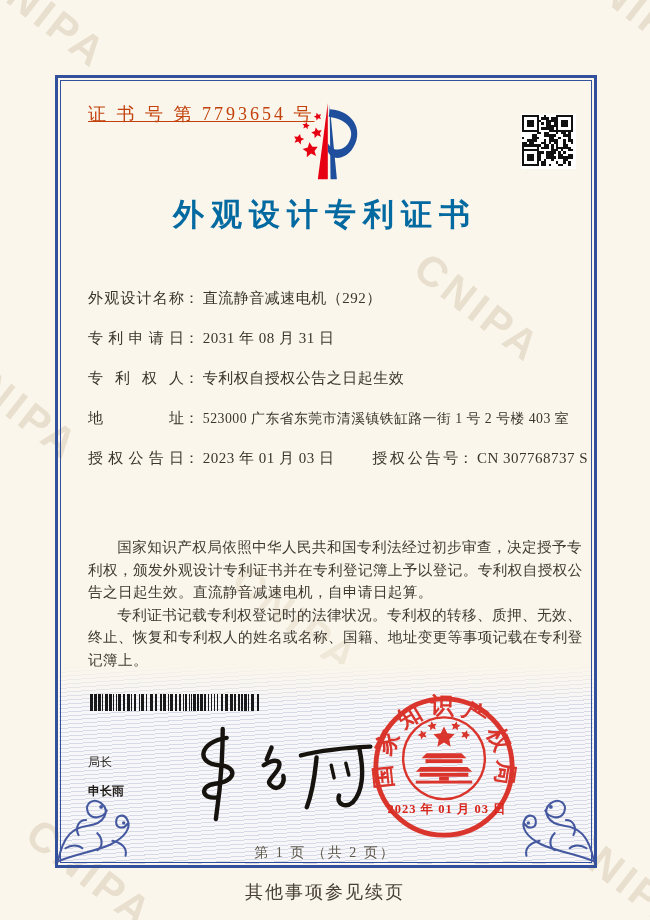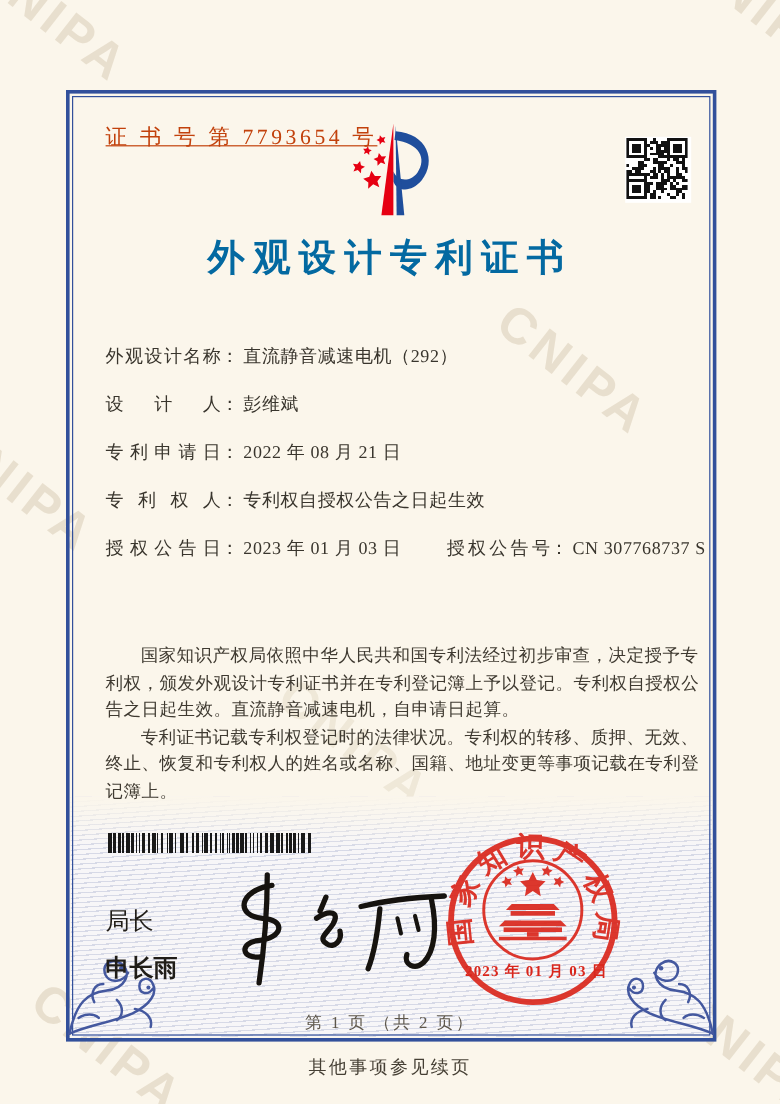--- a/index.html
+++ b/index.html
@@ -41,32 +41,32 @@
   .fvalue{letter-spacing:0.5px;}
   .frow.addr .fvalue{font-size:13.8px;}
   .fgroup2{display:inline-block;margin-left:34px;font-family:Liberation Serif, serif;}
   .fgroup2 .flabel{width:86px;}
 
   .paras{position:absolute;left:88px;right:64px;top:536px;z-index:3;color:#3f3a31;}
   .paras p{margin:0;text-indent:2em;font-size:14.6px;line-height:22.5px;letter-spacing:0.4px;}
 
   .barcode{position:absolute;left:90px;top:694px;width:172px;height:17px;z-index:3;}
 
-  .officer{position:absolute;left:88px;top:754px;z-index:3;color:#201d18;font-size:20px;
+  .officer{position:absolute;left:88px;top:754px;z-index:3;color:#201d18;font-size:12px;
            font-family:"Liberation Sans","DejaVu Sans",sans-serif;}
   .officer .name{margin-top:12px;font-weight:bold;}
   .signature{position:absolute;left:168px;top:726px;width:215px;height:98px;z-index:3;}
 
   .seal{position:absolute;left:371px;top:694px;width:146px;height:146px;z-index:3;}
   .seal-date{position:absolute;left:374px;top:801px;width:146px;text-align:center;z-index:4;
              color:#d9261c;font-size:12.5px;font-weight:bold;letter-spacing:1px;white-space:nowrap;}
 
   .page-num{position:absolute;left:0;right:0;top:844px;text-align:center;font-size:14px;
             letter-spacing:2px;color:#5d564a;z-index:3;}
-  .cont-note{position:absolute;left:0;right:0;top:880px;text-align:center;font-size:15px;
+  .cont-note{position:absolute;left:0;right:0;top:880px;text-align:center;font-size:18px;
              letter-spacing:2px;color:#453f34;z-index:3;font-family:Liberation Serif, serif;}
 </style>
 </head>
 <body>
 
 <div class="page">
 
   <span class="wm" style="left:-30px;top:-10px;">CNIPA</span>
   <span class="wm" style="left:562px;top:-16px;">CNIPA</span>
   <span class="wm" style="left:-58px;top:382px;">CNIPA</span>
@@ -291,30 +291,30 @@
   </div>
 
   <div class="title">外观设计专利证书</div>
 
   <div class="fields">
     <div class="frow">
       <span class="flabel">外观设计名称</span><span>：</span>
       <span class="fvalue">直流静音减速电机（292）</span>
     </div>
     <div class="frow">
-      <span class="flabel">设计人</span><span>：</span>
-      <span class="fvalue">彭维斌</span>
-    </div>
-    <div class="frow">
       <span class="flabel">专利申请日</span><span>：</span>
-      <span class="fvalue">2022 年 08 月 21 日</span>
+      <span class="fvalue">2031 年 08 月 31 日</span>
     </div>
     <div class="frow">
       <span class="flabel">专利权人</span><span>：</span>
       <span class="fvalue">专利权自授权公告之日起生效</span>
+    </div>
+    <div class="frow addr">
+      <span class="flabel">地址</span><span>：</span>
+      <span class="fvalue">523000 广东省东莞市清溪镇铁缸路一街 1 号 2 号楼 403 室</span>
     </div>
     <div class="frow">
       <span>
         <span class="flabel">授权公告日</span><span>：</span>
         <span class="fvalue">2023 年 01 月 03 日</span>
       </span>
       <span class="fgroup2">
         <span class="flabel">授权公告号</span><span>：</span>
         <span class="fvalue">CN 307768737 S</span>
       </span>

